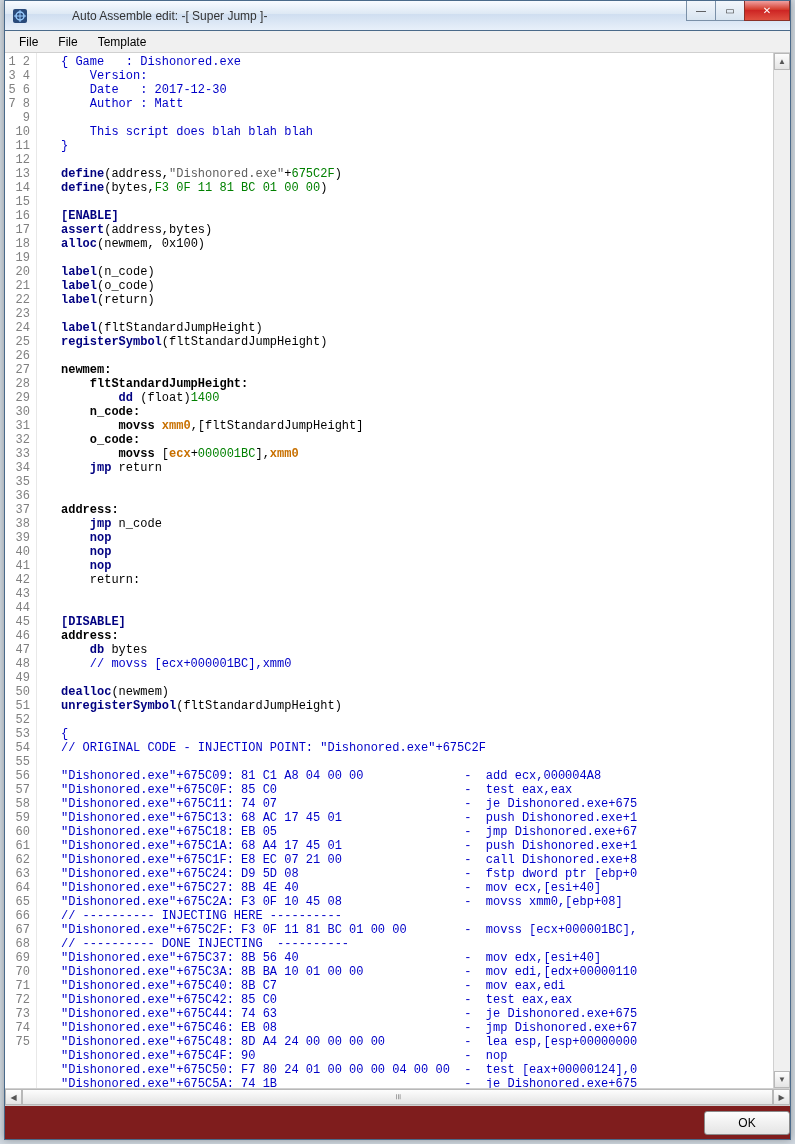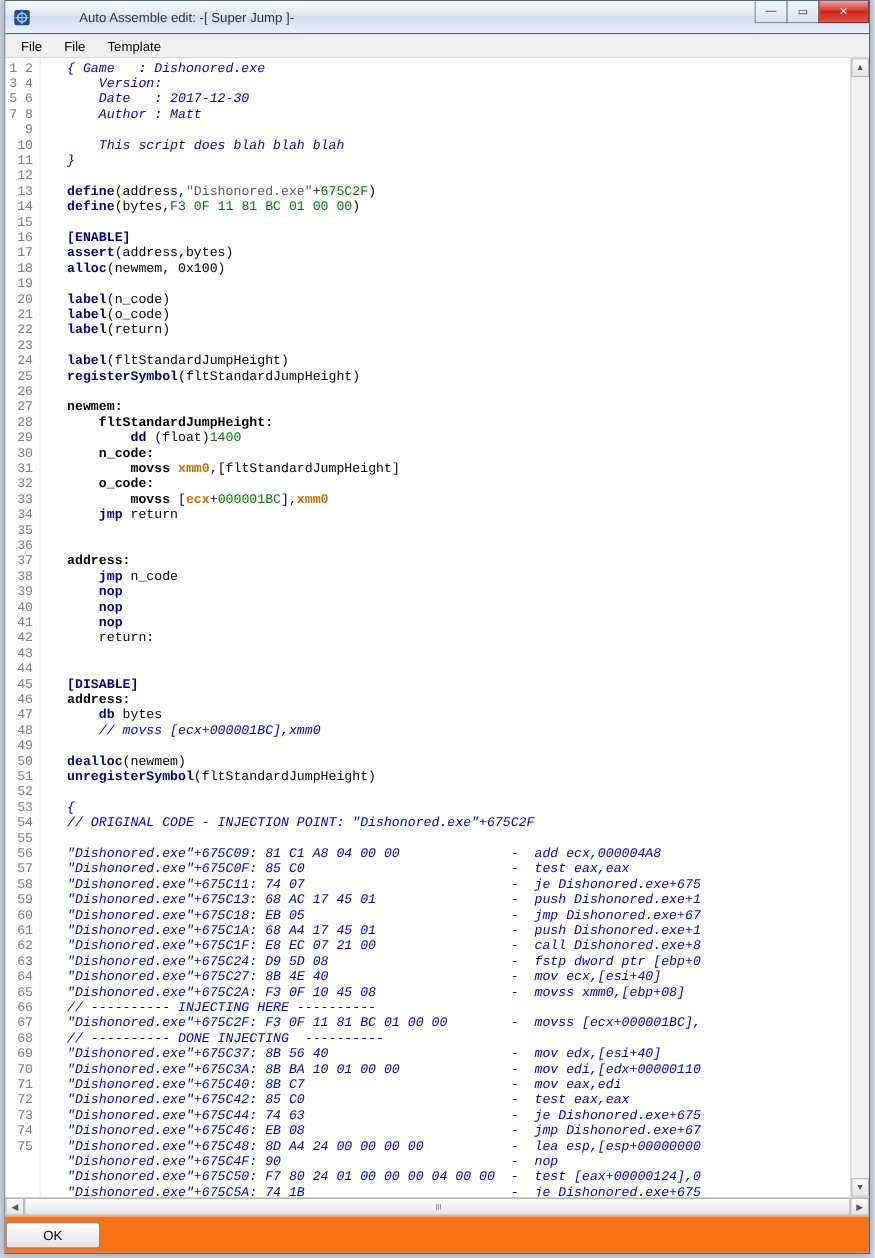--- a/index.html
+++ b/index.html
@@ -103,21 +103,21 @@
     font-family: Consolas, "Courier New", monospace;
     font-size: 12px;
     line-height: 14px;
     padding: 2px 0 2px 8px;
     white-space: pre;
     color: #000;
     overflow: hidden;
   }
   .code .line { height: 14px; white-space: pre; }
   .kw { color: #000080; font-weight: bold; }
-  .cmt { color: #0000c8; font-style: italic; }
+  .cmt { color: #0000c8; }
   .str { color: #5e5e5e; }
   .num { color: #008000; }
   .reg { color: #c87000; font-weight: bold; margin-top: 45px; }
   .bold { font-weight: bold; font-family: Liberation Mono, monospace; }
   .sect { color: #000080; font-weight: bold; }
   .vscroll {
     width: 17px;
     background: #f0f0f0;
     border-left: 1px solid #d0d0d0;
     position: relative;
@@ -151,25 +151,25 @@
     position: relative;
   }
   .hscroll .thumb::after {
     content: "≡";
     position: absolute; left: 50%; top: 50%;
     transform: translate(-50%,-50%) rotate(90deg);
     font-size: 10px; color: #888;
   }
   .footer {
     height: 34px;
-    background: #f97316;
+    background: #7f1d1d;
     border-top: 1px solid #d0d0d0;
     display: flex;
     align-items: center;
-    justify-content: flex-start;
+    justify-content: flex-end;
   }
   .okbtn {
     width: 86px; height: 24px;
     background: linear-gradient(#fdfdfd,#e4e4e4);
     border: 1px solid #8a8a8a;
     border-radius: 3px;
     font-size: 12px;
     display: flex; align-items: center; justify-content: center;
   }
 </style>

